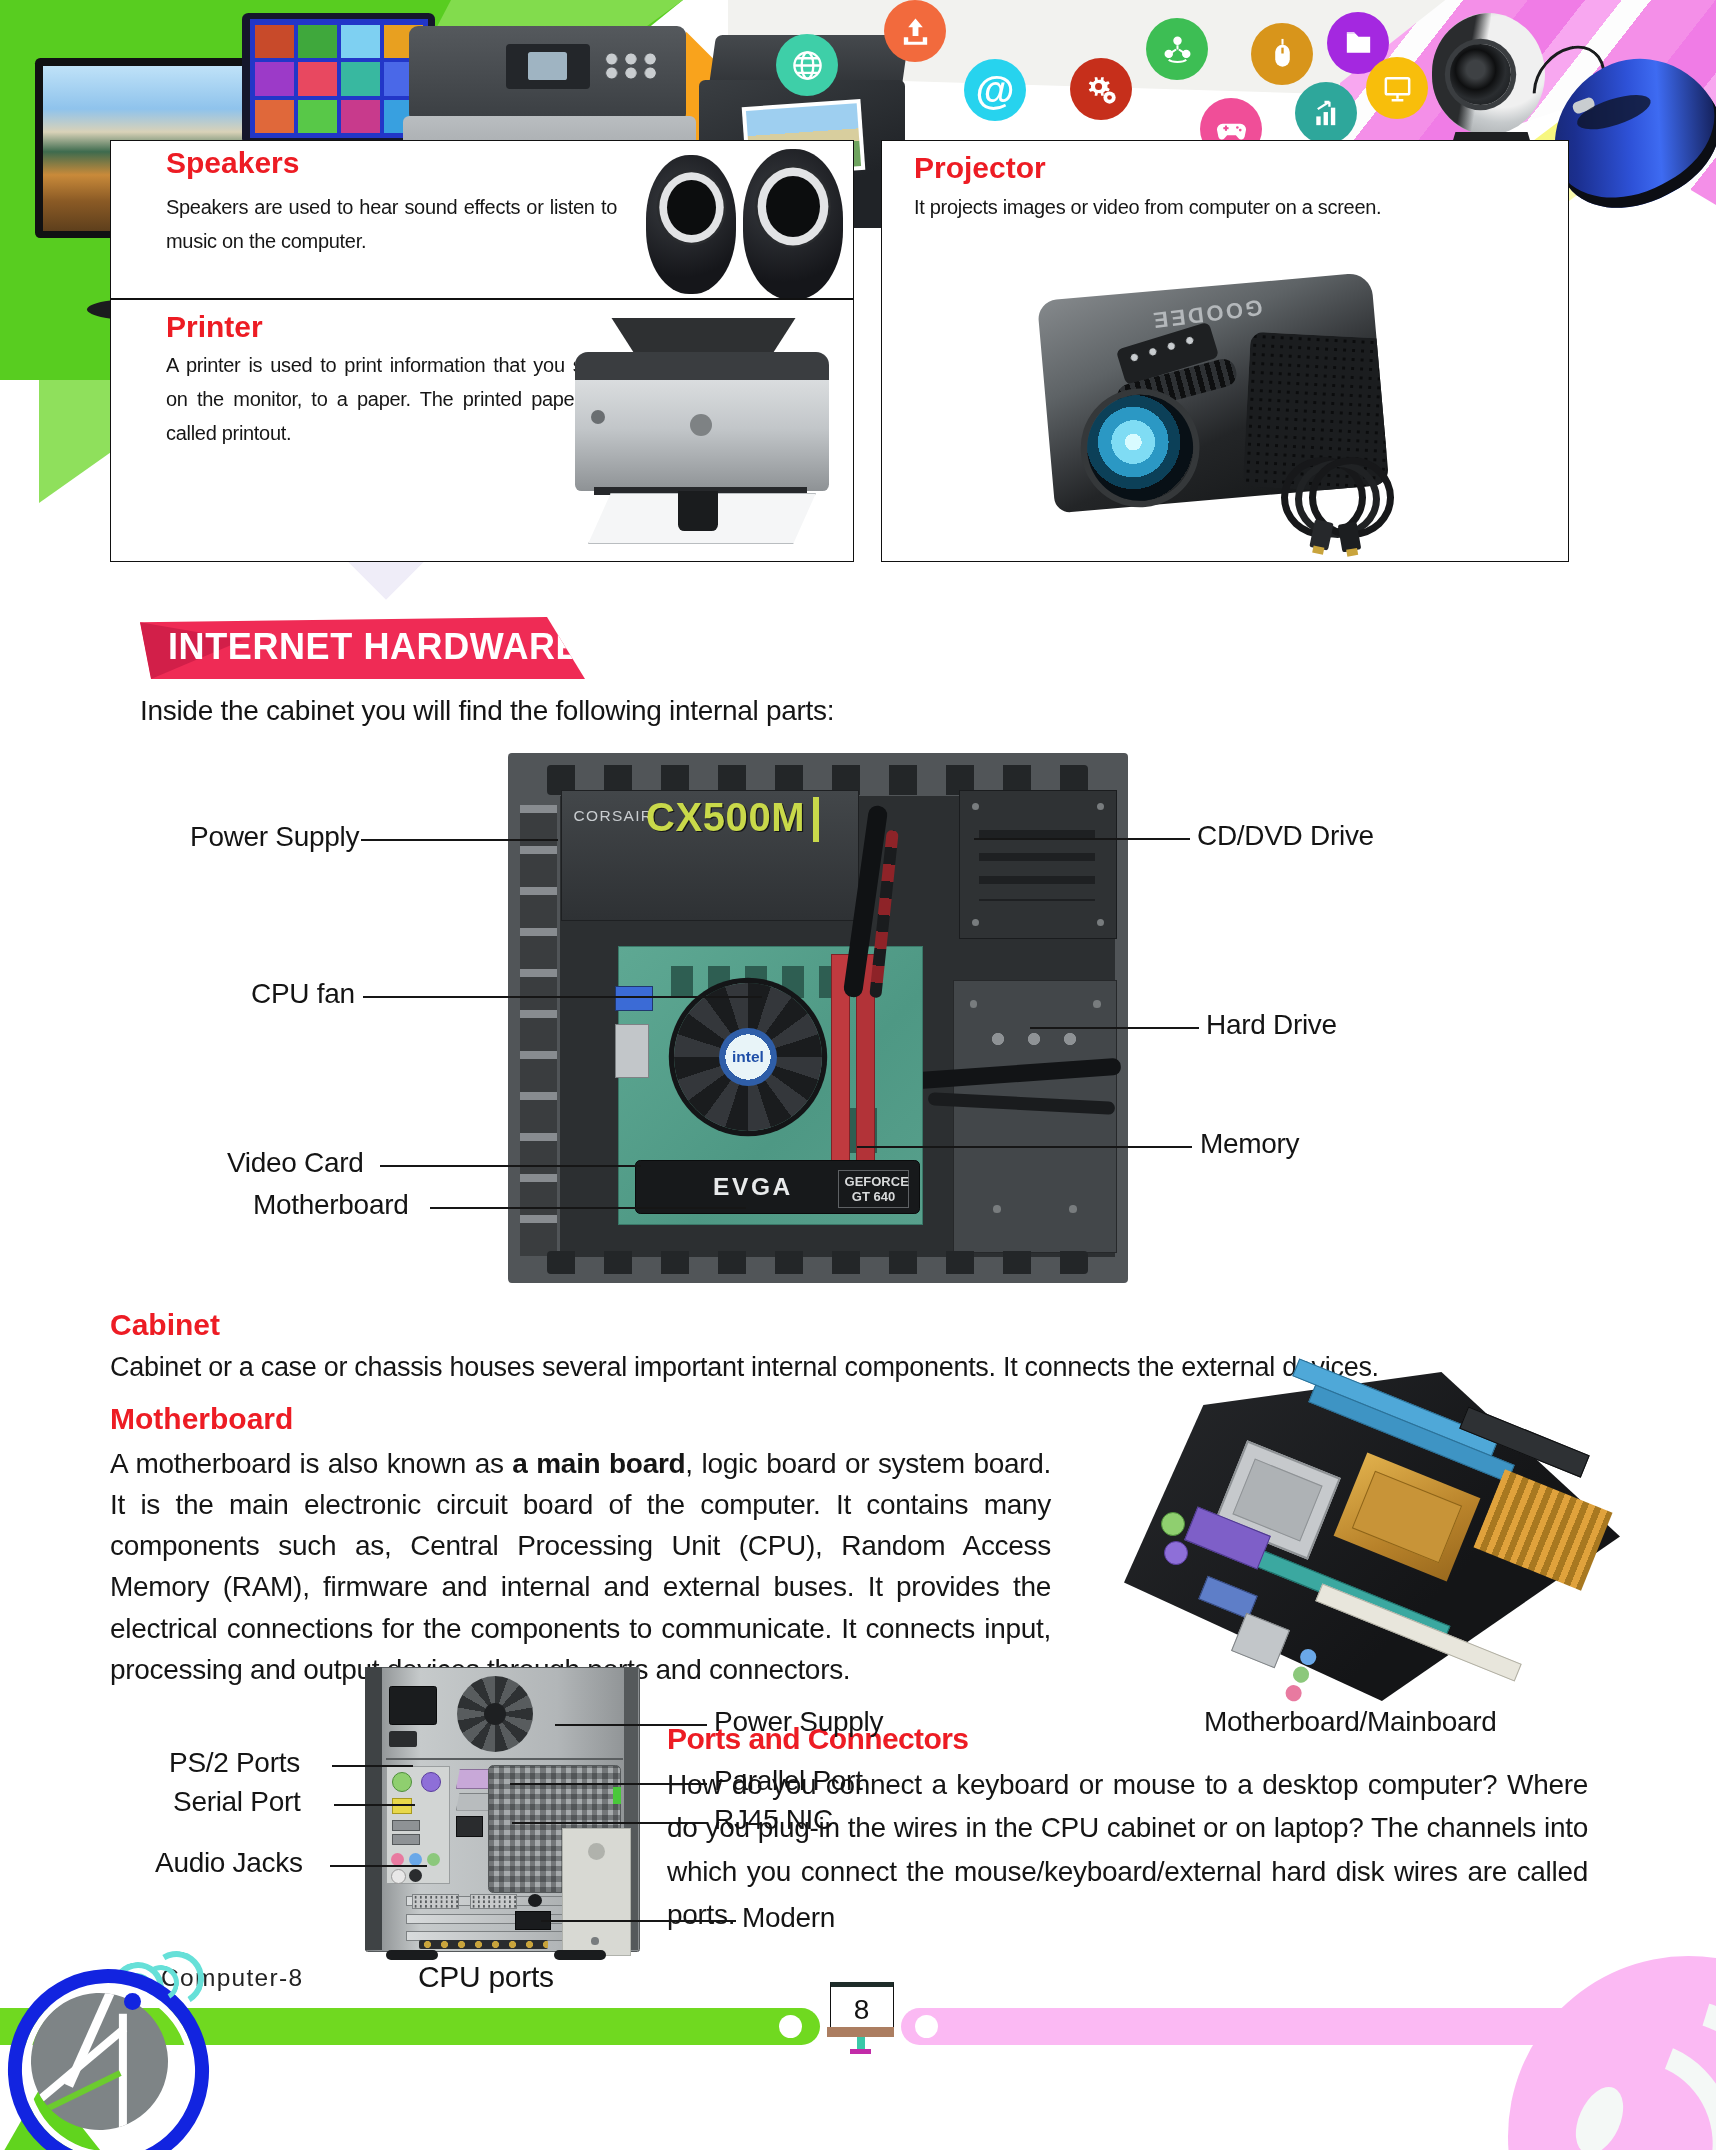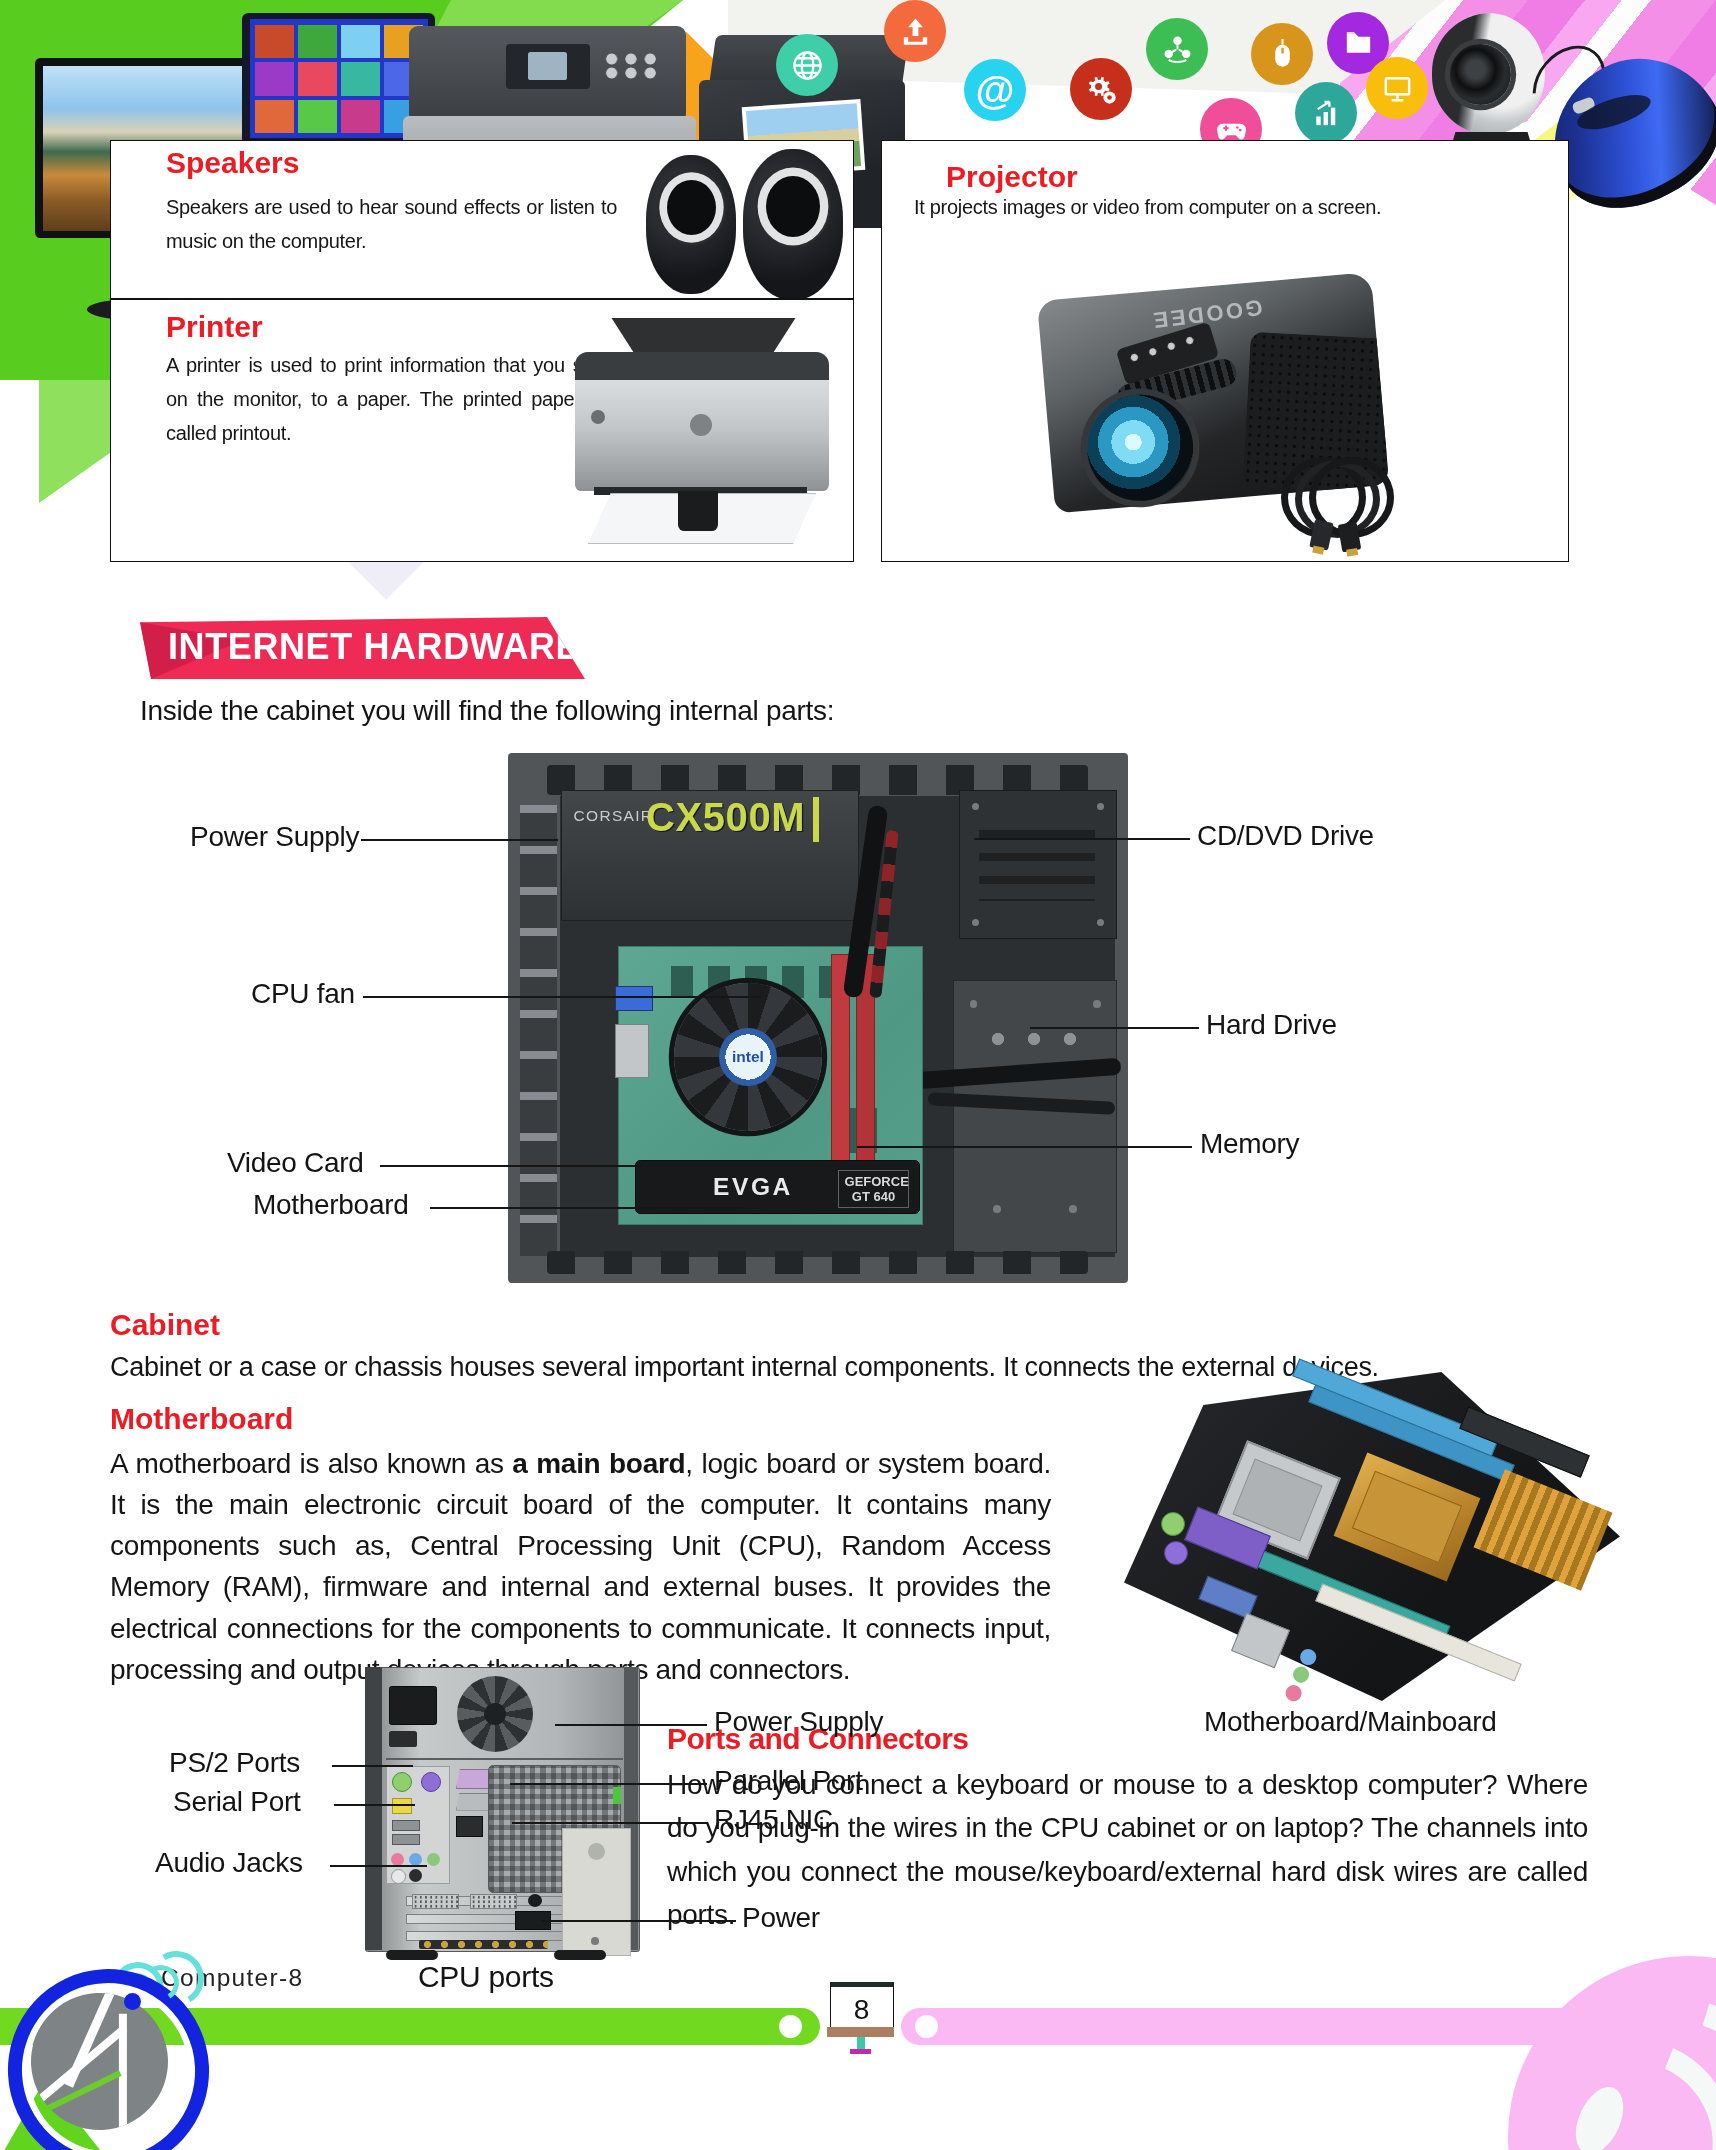--- a/index.html
+++ b/index.html
@@ -221,21 +221,21 @@
         <div class="abs" style="left:115px;top:62px;width:22px;height:22px;border-radius:50%;background:#7E8284;"></div>
         <div class="abs" style="left:15.5px;top:58px;width:14px;height:14px;border-radius:50%;background:#6A6E71;"></div>
       </div>
       <div class="abs" style="left:32px;top:169px;width:213px;height:7.7px;background:#26282B;"></div>
       <div class="abs" style="left:26px;top:175px;width:226px;height:49px;background:#F5F6F7;border:1.3px solid #B9BDC0;clip-path:polygon(10% 0,100% 0,90% 100%,0 100%);"></div>
       <div class="abs" style="left:116px;top:173px;width:40px;height:40px;background:#1A1C1E;border-radius:0 0 6.4px 6.4px;"></div>
     </div>
   </div>
 
   <div class="box" style="left:881px;top:140px;width:686px;height:420px;">
-    <div class="abs h-red" style="left:32px;top:19px;margin-left:32px;">Projector</div>
+    <div class="abs h-red" style="left:32px;top:10px;">Projector</div>
     <div class="abs card-body" style="left:32px;top:49px;width:622px;">It projects images or video from computer on a screen.</div>
     <div class="abs" style="left:164px;top:145px;width:341px;height:222px;transform:rotate(-5deg);">
       <div class="abs" style="left:0;top:0;width:335px;height:213px;border-radius:19.3px 23px 15.5px 15.5px;background:linear-gradient(160deg,#85898C 0%,#5E6366 30%,#3A3D40 50%,#232527 64%,#131516 100%);overflow:hidden;">
         <div class="abs" style="right:-6.4px;top:58px;width:142px;height:155px;background:radial-gradient(circle,#0B0C0D 1.5px,transparent 1.9px) 0 0/9px 9px repeat,#1B1D1F;transform:rotate(8deg);border-radius:13px;"></div>
         <div class="abs" style="left:97px;top:14px;width:142px;text-align:center;transform:rotate(178deg);color:#B4B8BB;font-weight:bold;font-size:22px;letter-spacing:2.6px;">GOODEE</div>
         <div class="abs" style="left:77px;top:45px;width:97px;height:37px;background:#1E2022;border-radius:6.4px;transform:rotate(-12deg);">
           <div style="position:absolute;left:6.4px;top:7.7px;width:77px;height:9px;background:radial-gradient(circle,#C9CDD0 0 3.2px,transparent 3.9px) 0 0/19.3px 9px repeat;"></div>
         </div>
         <div class="abs" style="left:71px;top:82px;width:122px;height:28px;background:repeating-linear-gradient(90deg,#0E0F10 0 5.2px,#2E3134 5.2px 10.3px);border-radius:13px;transform:rotate(-10deg);"></div>
       </div>
@@ -421,21 +421,21 @@
   <div class="abs lbl" style="left:173px;top:1786px;z-index:6;">Serial Port</div>
   <div class="lline" style="left:334px;top:1804px;width:81px;z-index:6;"></div>
   <div class="abs lbl" style="left:155px;top:1847px;z-index:6;">Audio Jacks</div>
   <div class="lline" style="left:330px;top:1865px;width:97px;z-index:6;"></div>
   <div class="abs lbl" style="left:714px;top:1706px;z-index:6;">Power Supply</div>
   <div class="lline" style="left:555px;top:1724px;width:152px;z-index:6;"></div>
   <div class="abs lbl" style="left:714px;top:1765px;z-index:6;">Parallel Port</div>
   <div class="lline" style="left:510px;top:1783px;width:197px;z-index:6;"></div>
   <div class="abs lbl" style="left:714px;top:1804px;z-index:6;">RJ45 NIC</div>
   <div class="lline" style="left:512px;top:1822px;width:195px;z-index:6;"></div>
-  <div class="abs lbl" style="left:742px;top:1902px;z-index:6;">Power</div>
+  <div class="abs lbl" style="left:742px;top:1902px;z-index:6;">Modern</div>
   <div class="lline" style="left:541px;top:1920px;width:195px;z-index:6;"></div>
   <div class="abs cap" style="left:418px;top:1960px;font-size:30px;z-index:6;">CPU ports</div>
 
   <div class="abs" style="left:103px;top:1954px;width:52px;height:52px;z-index:7;">
     <div class="arc" style="left:18px;top:19.3px;width:22px;height:22px;border-width:5.8px;border-top-color:#66E0D8;border-right-color:#66E0D8;transform:rotate(-12deg);"></div>
     <div class="arc" style="left:9px;top:7.7px;width:40px;height:40px;border-width:6.4px;border-top-color:#66E0D8;border-right-color:#66E0D8;transform:rotate(-12deg);"></div>
   </div>
   <div class="abs" style="left:161px;top:1964px;font-size:24.5px;letter-spacing:1.3px;color:#222;z-index:7;">Computer-8</div>
 
   <div class="abs" style="left:0;top:2008px;width:820px;height:37px;background:#70D920;border-radius:0 18.7px 18.7px 0;z-index:6;">

